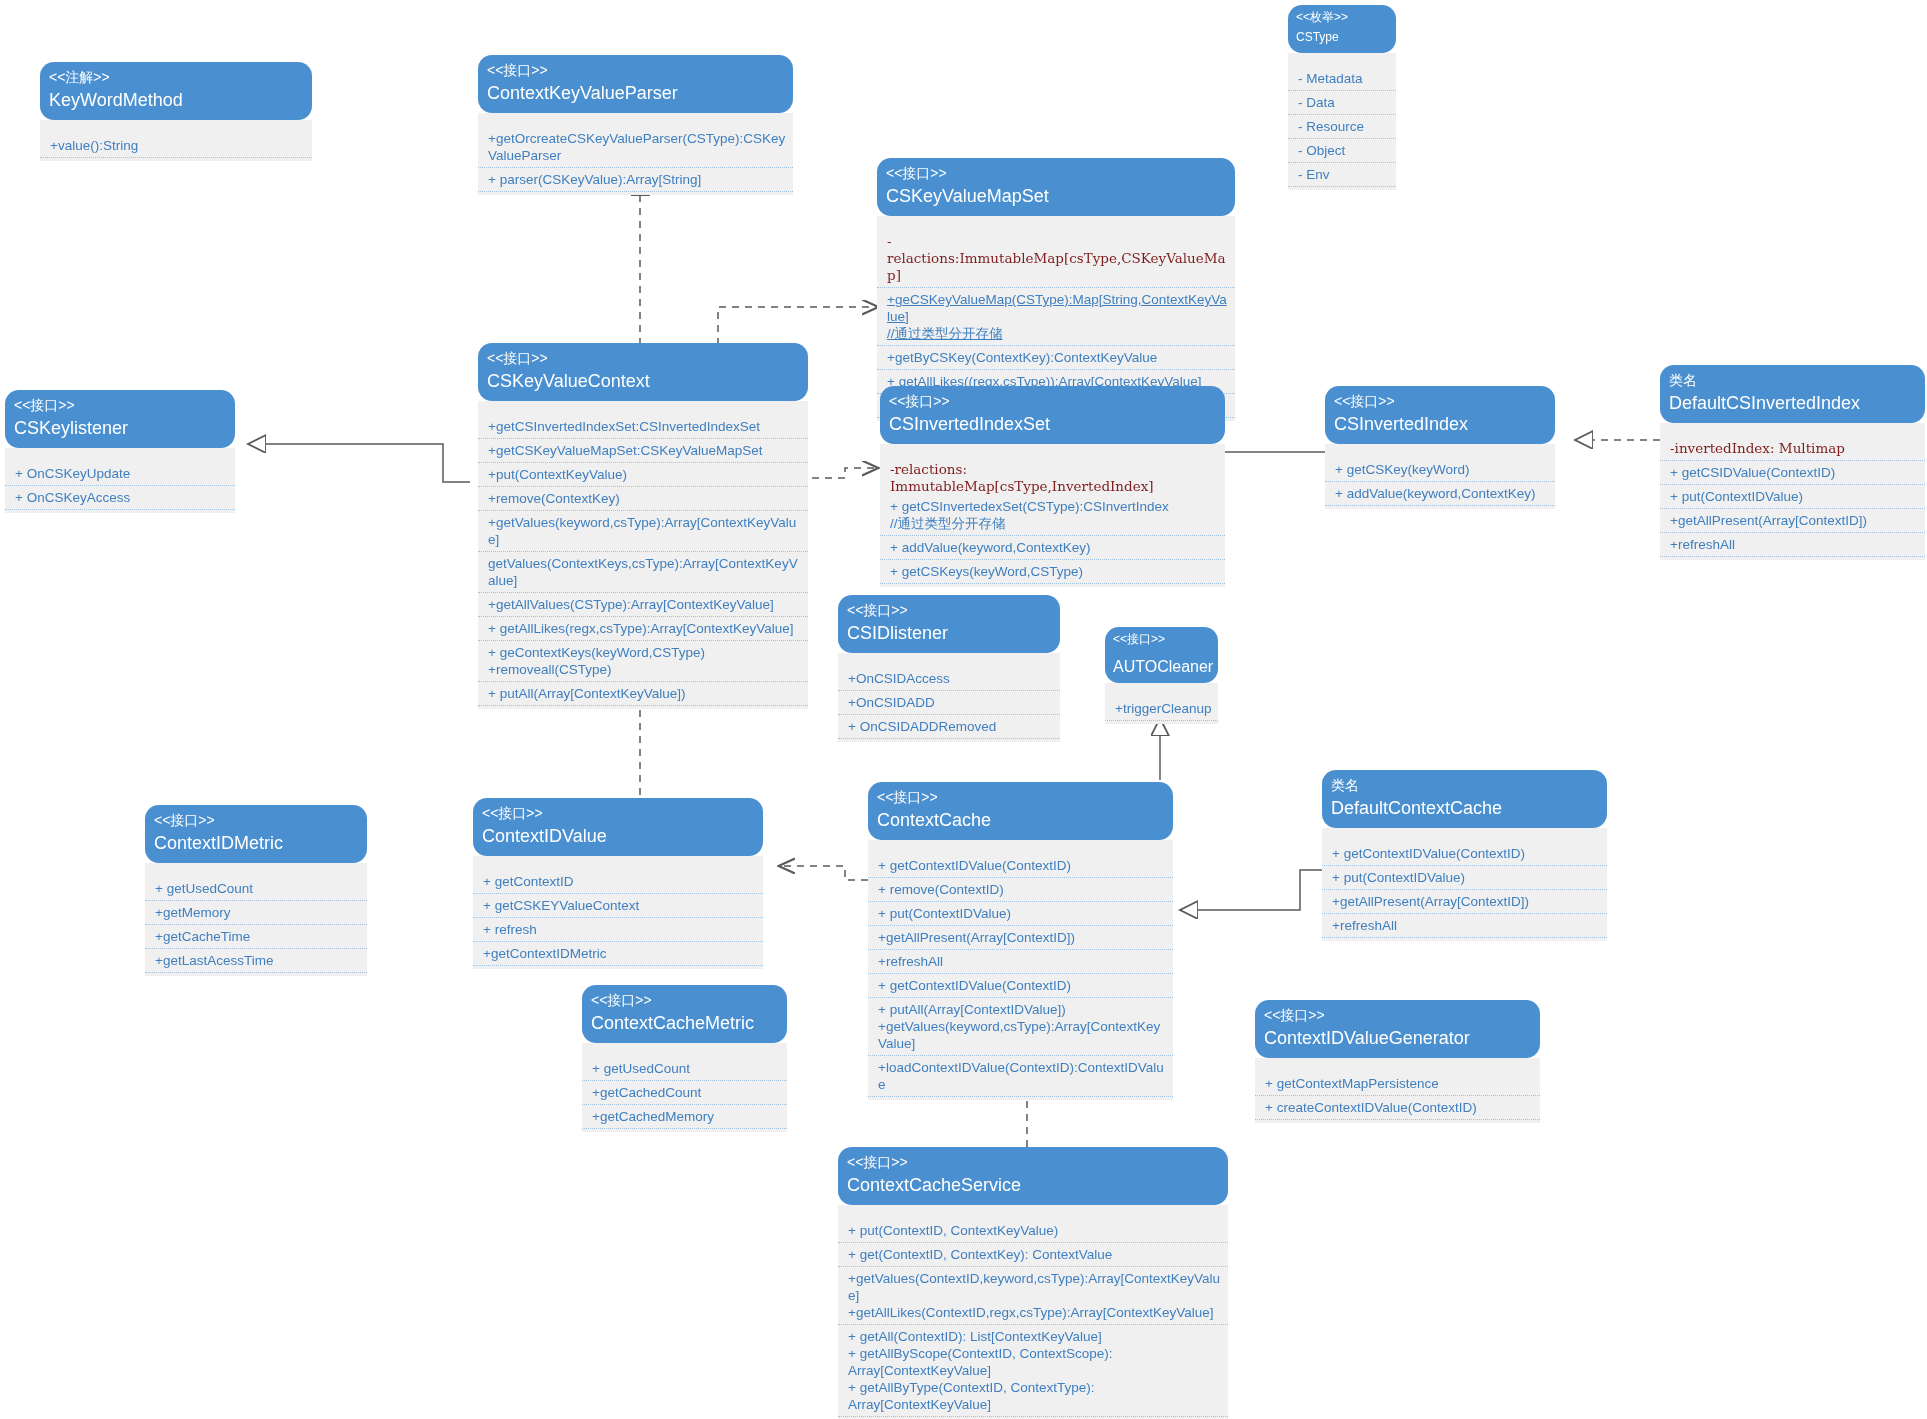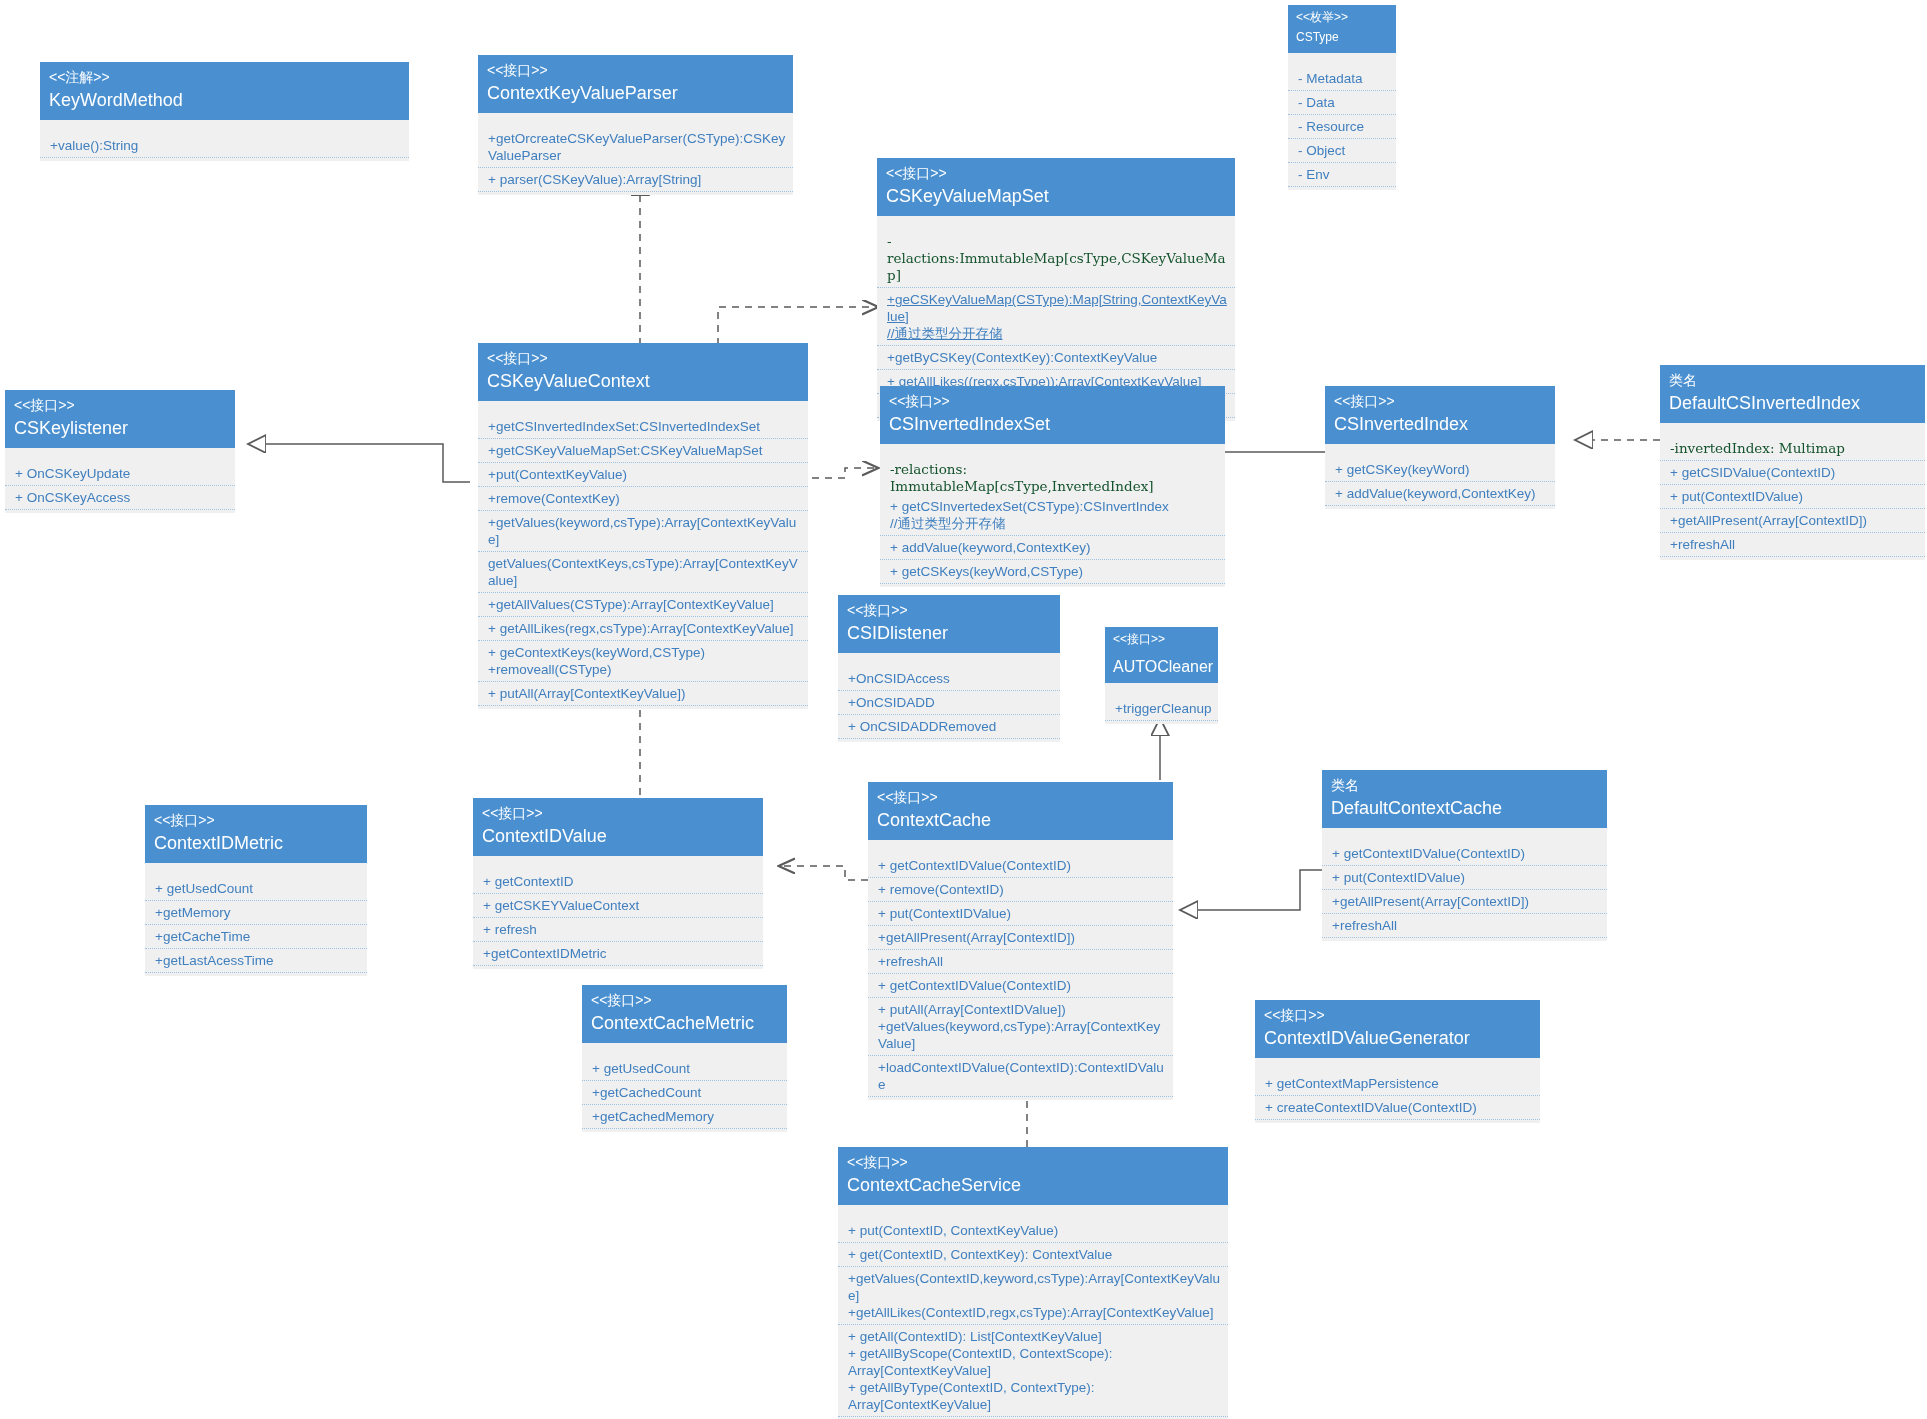--- a/index.html
+++ b/index.html
@@ -1,27 +1,27 @@
 <!DOCTYPE html>
 <html><head>
 <meta charset="utf-8">
 <style>
   html,body{margin:0;padding:0;background:#ffffff;}
   body{font-family:"Liberation Sans","DejaVu Sans",sans-serif;}
   #canvas{position:relative;width:1927px;height:1419px;overflow:hidden;background:#fff;}
 
   .uml-box{position:absolute;box-sizing:border-box;}
-  .uml-head{background:#4a90d0;color:#ffffff;padding:6px 9px 8px 9px;box-sizing:border-box;}
+  .uml-head{background:#4a90d0;color:#ffffff;padding:6px 9px 8px 9px;box-sizing:border-box;border-radius:14px;}
   .stereo{font-size:14px;line-height:18px;color:#ffffff;letter-spacing:0px;}
   .cname{font-size:18px;line-height:24px;color:#ffffff;padding-top:2px;}
   .uml-body{background:#f0f0f0;padding:14px 0 3px 0;box-sizing:border-box;}
   .mrow{font-size:13.5px;line-height:17px;color:#3f7fbf;padding:3px 6px 3px 10px;
         border-bottom:1px dotted #9fc2e0;box-sizing:border-box;word-break:break-word;}
   .mrow:last-child{}
-  .mrow.mono{font-family:"DejaVu Serif","Liberation Serif",serif;color:#14532d;font-size:13.5px;}
+  .mrow.mono{font-family:"DejaVu Serif","Liberation Serif",serif;color:#7f1d1d;font-size:13.5px;}
   .mrow.nb{border-bottom:none;padding-bottom:0;}
 
   .arrowsvg{position:absolute;overflow:visible;}
 </style>
 </head>
 <body>
 
 <div id="canvas">
 
   <svg class="arrowsvg" width="1927" height="1419" style="left:0;top:0;">
@@ -72,21 +72,21 @@
 
     <g>
       <path d="M1160,780 L1160,718" fill="none" stroke="#5a5a5a" stroke-width="1.5" marker-end="url(#hollowTri)"></path>
     </g>
 
     <g>
       <path d="M1027,1147 L1027,1040" fill="none" stroke="#5a5a5a" stroke-width="1.5" stroke-dasharray="7,6" marker-end="url(#hollowTri)"></path>
     </g>
   </svg>
 
-  <div class="uml-box" style="left:40px;top:62px;width:369px;">
+  <div class="uml-box" style="left:40px;top:62px;width:272px;">
     <div class="uml-head">
       <div class="stereo">&lt;&lt;注解&gt;&gt;</div>
       <div class="cname">KeyWordMethod</div>
     </div>
     <div class="uml-body">
       <div class="mrow">+value():String</div>
     </div>
   </div>
 
   <div class="uml-box" style="left:478px;top:55px;width:315px;">

